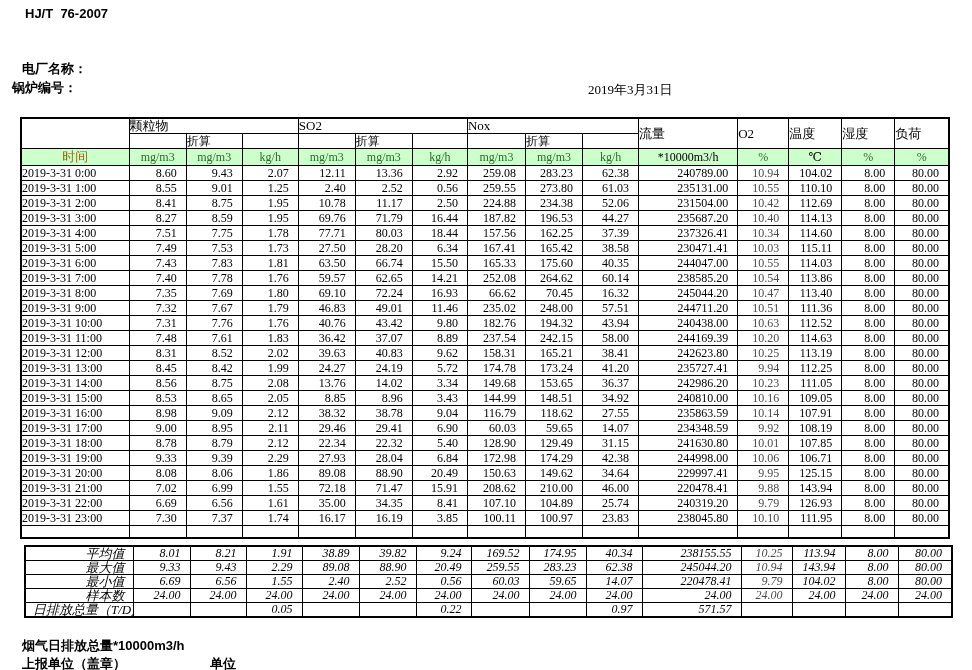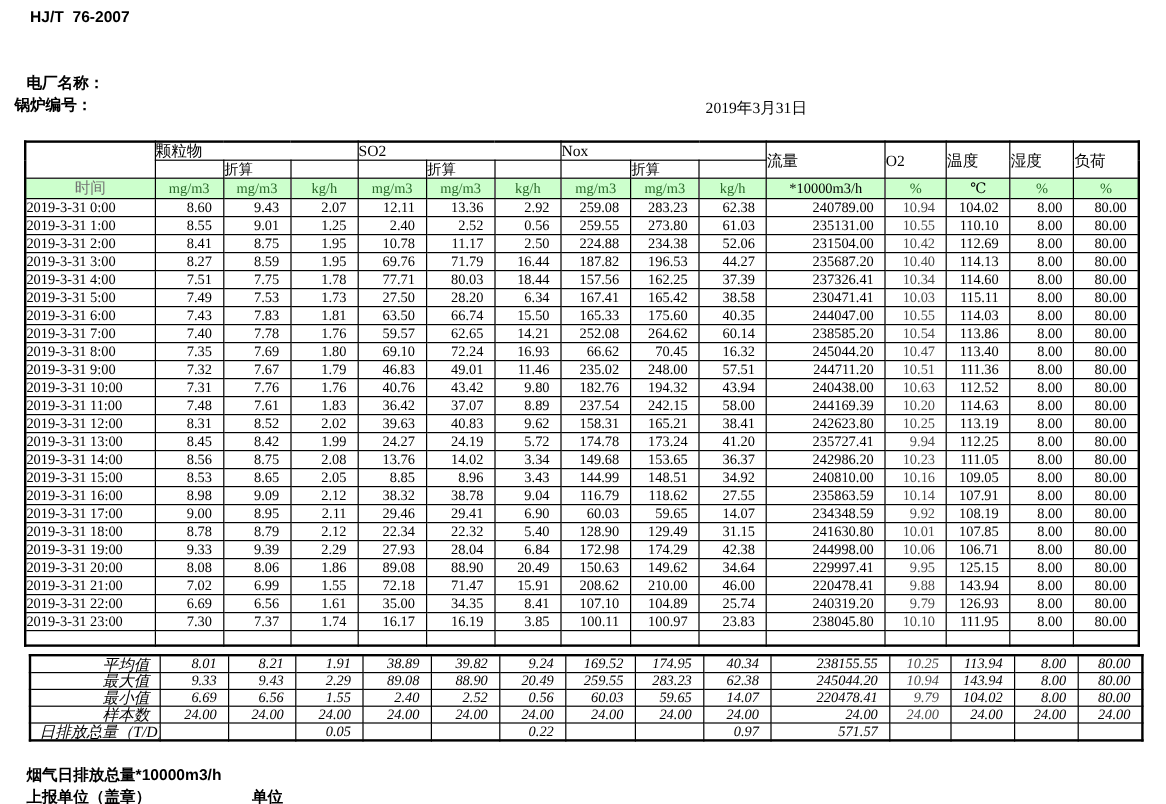--- a/index.html
+++ b/index.html
@@ -25,21 +25,21 @@
   .main-table{position:absolute;left:20px;top:117px;width:930px;border:2px solid var(--border);}
   .summary-table{position:absolute;left:24px;top:545px;width:852px;border:2px solid var(--border);font-style:italic;}
   td{border:1px solid var(--border);font-size:12px;height:14px;line-height:14px;
      padding:0;overflow:hidden;white-space:nowrap;}
   .h1 td,.h2 td{text-align:left;height:14px;line-height:14px;}
   .h1 .group{font-size:13px;}
   .wide-head{font-size:13px;text-align:center;vertical-align:middle;}
   .green td{background:var(--green-bg);color:var(--green-text);height:16px;line-height:16px;
     text-align:center;font-size:12px;}
   .green td.dark{color:#000;}
-  .green td.time-head{color:#737373;font-size:13px;}
+  .green td.time-head{color:#a16207;font-size:13px;}
   td.time{padding-right:8px;}
   td.num{text-align:right;padding-right:9px;}
   td.o2{color:#4a4a4a;}
   .blank-row td{height:11px;line-height:11px;}
   .summary-table td{height:13px;line-height:13px;}
   td.slabel{text-align:right;padding-right:8px;font-size:13px;}
   td.slabel.left-label{text-align:center;padding-left:7px;}
 
   .foot-line1{position:absolute;left:22px;top:637px;font-size:13px;font-weight:bold;
     font-family:"Liberation Sans","DejaVu Sans",sans-serif;}

